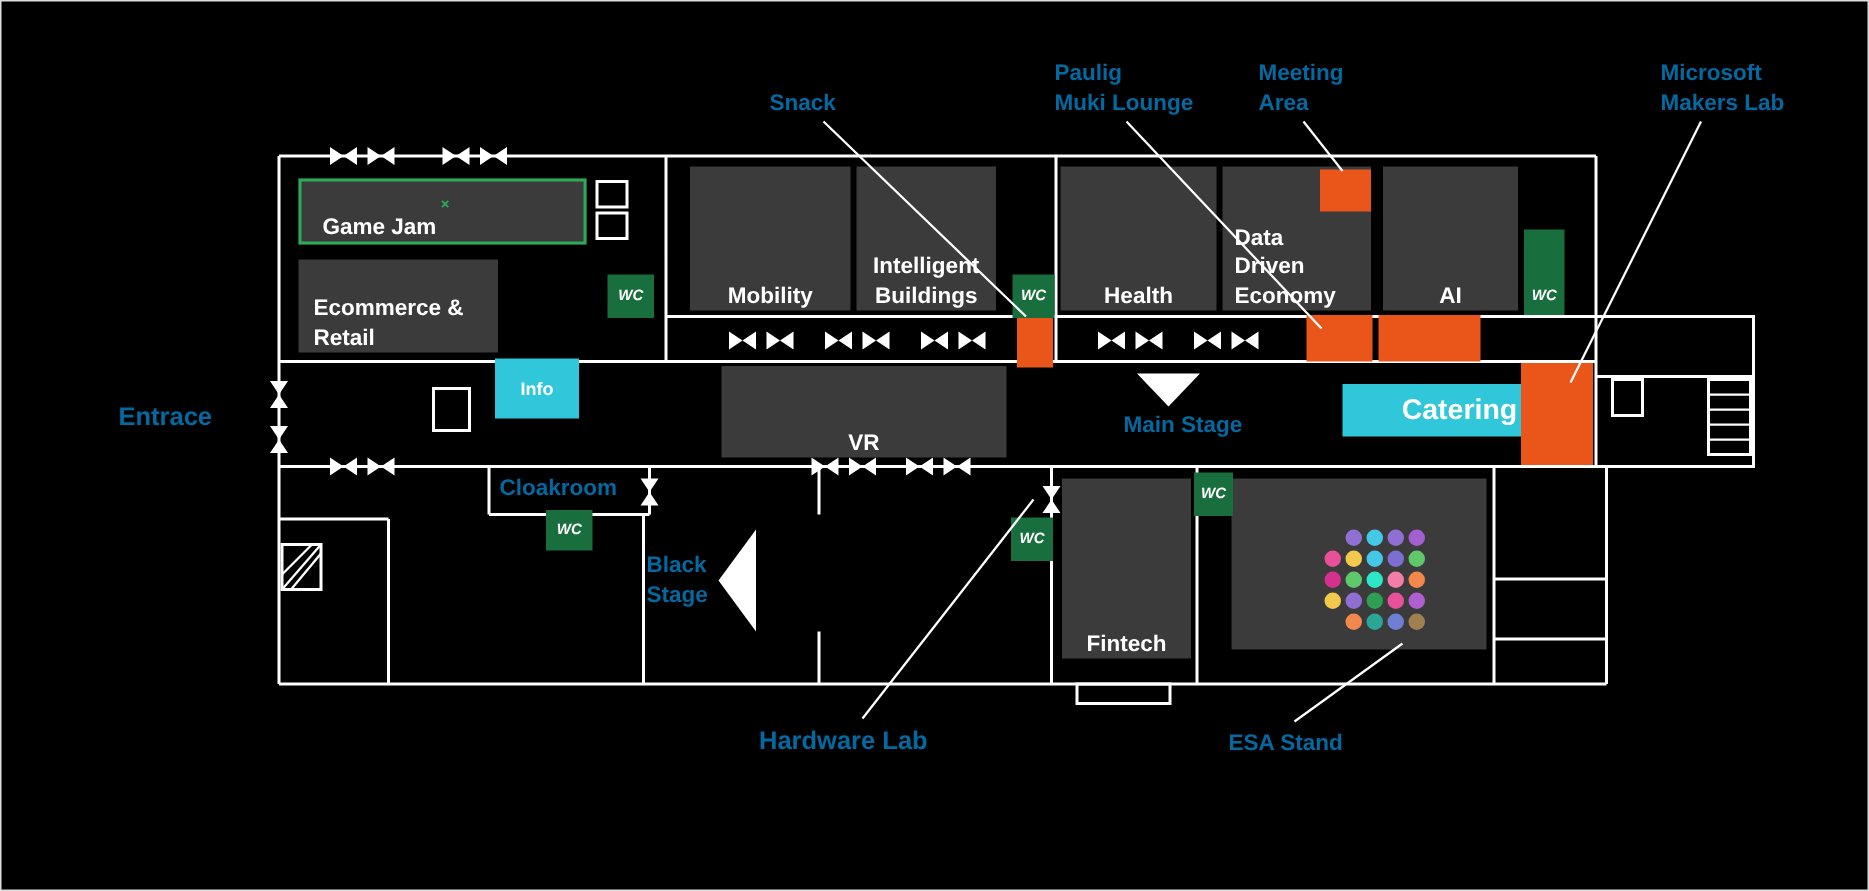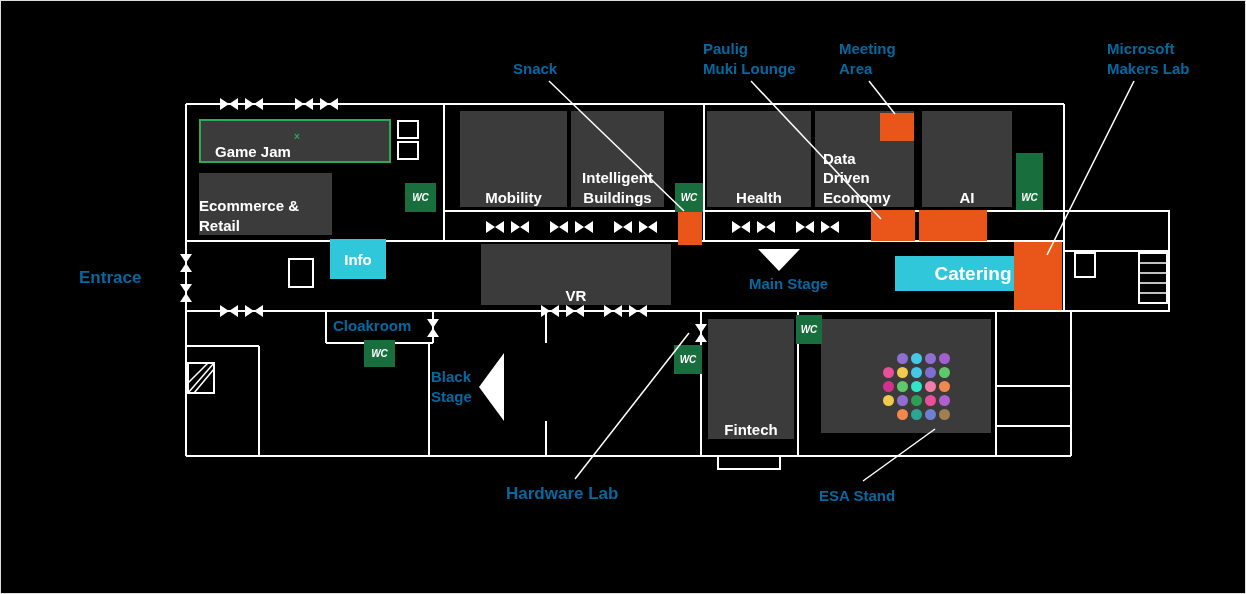--- a/index.html
+++ b/index.html
@@ -35,21 +35,21 @@
     position: absolute;
     display: flex;
     align-items: center;
     justify-content: center;
     color: #fff;
     font-weight: bold;
     font-size: 15px;
   }
   .block--cyan   { background: var(--cyan, #31c7da); }
   .block--orange { background: var(--orange, #ea561a); }
-  .fs16 { font-size: 15px; }
+  .fs16 { font-size: 12px; }
   .fs19 { font-size: 19px; }
 
   .wc {
     position: absolute;
     background: var(--wc, #186f3d);
     color: #fff;
     font-weight: bold;
     font-size: 10px;
     display: flex;
     align-items: center;
@@ -69,21 +69,21 @@
   .plan-label--lg { font-size: 17px; }
 
   .gj-border { border: 2px solid var(--gj, #2bab55); padding-left: 14px; }
   .gj-mark {
     color: var(--gj, #2bab55);
     font-size: 10px;
     margin-left: 3px;
     align-self: flex-start;
     margin-top: 9px;
   }
-  .pad10 { }
+  .pad10 { padding-left: 10px; }
   .pad8  { padding-left: 8px; }
 
   .esa-grid {
     position: absolute;
     left: 62px; top: 34px;
     display: grid;
     grid-template-columns: repeat(5, 11px);
     grid-auto-rows: 11px;
     gap: 3px;
   }

